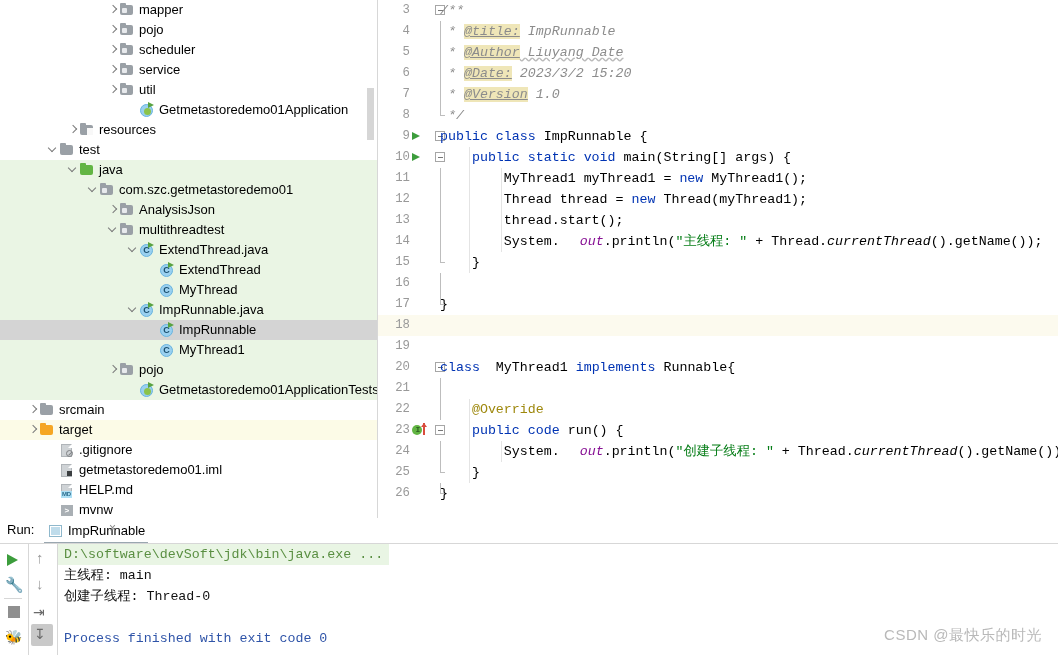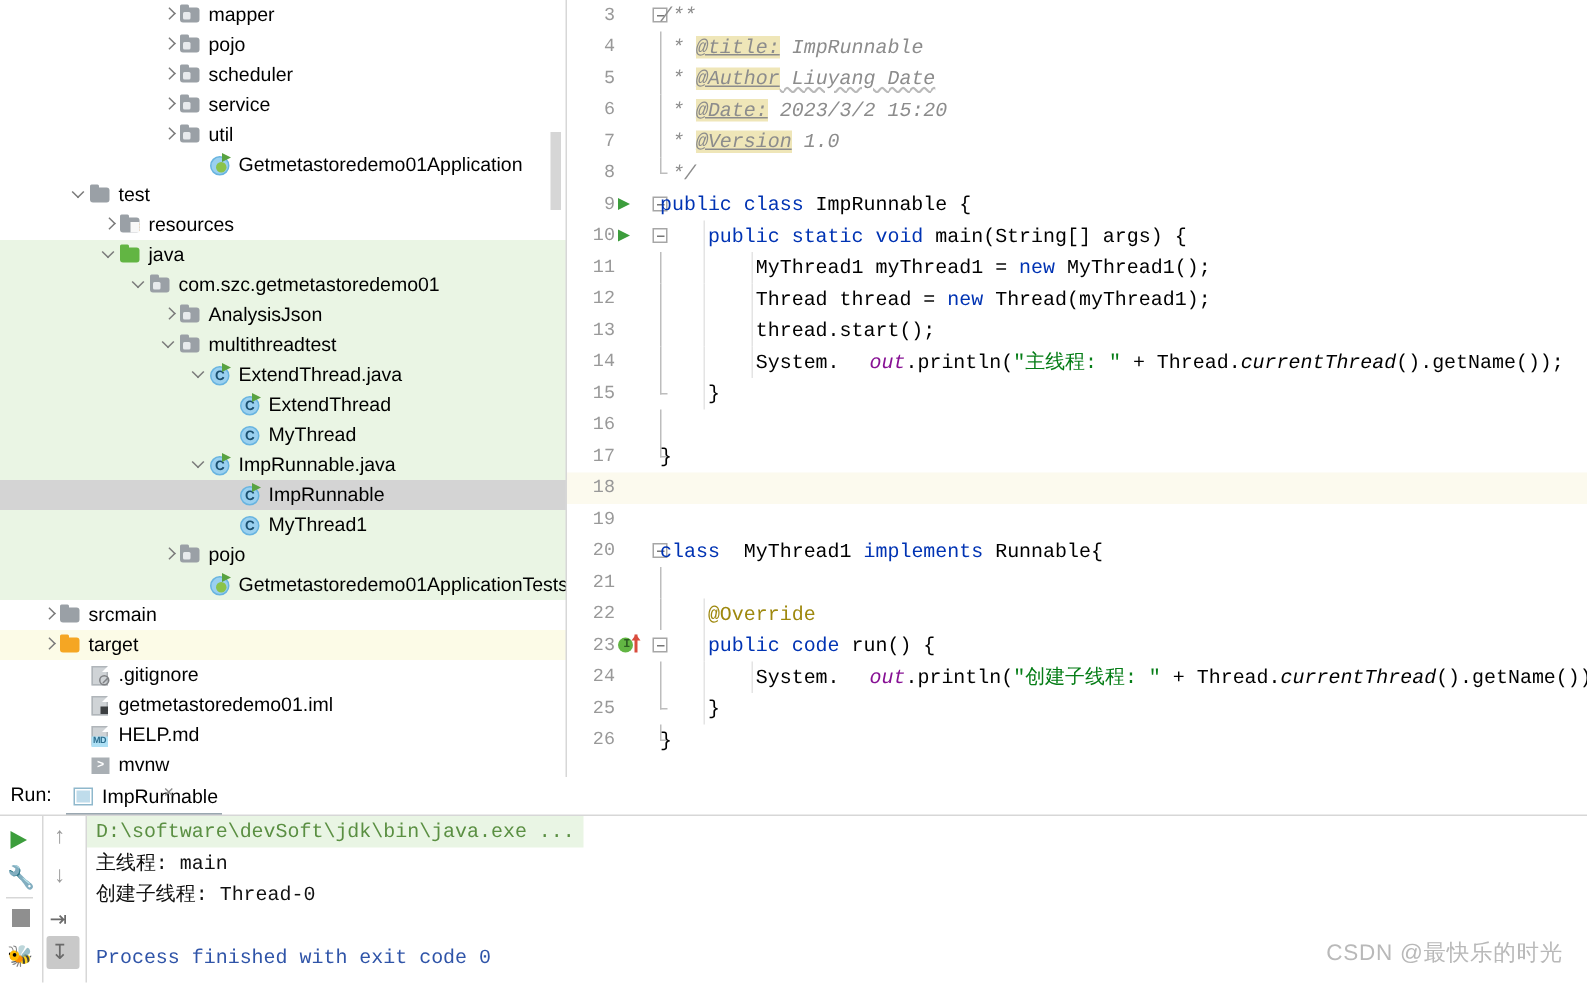--- a/index.html
+++ b/index.html
@@ -174,26 +174,26 @@
 
     <div class="tree-pane" id="tree-pane">
         <div class="tree-row"><span style="display:inline-block;width:108px"></span><span class="arrow right"></span><span class="ico"><span class="fold fold-pkg"></span></span><span class="lbl">mapper</span></div>
         <div class="tree-row"><span style="display:inline-block;width:108px"></span><span class="arrow right"></span><span class="ico"><span class="fold fold-pkg"></span></span><span class="lbl">pojo</span></div>
         <div class="tree-row"><span style="display:inline-block;width:108px"></span><span class="arrow right"></span><span class="ico"><span class="fold fold-pkg"></span></span><span class="lbl">scheduler</span></div>
         <div class="tree-row"><span style="display:inline-block;width:108px"></span><span class="arrow right"></span><span class="ico"><span class="fold fold-pkg"></span></span><span class="lbl">service</span></div>
         <div class="tree-row"><span style="display:inline-block;width:108px"></span><span class="arrow right"></span><span class="ico"><span class="fold fold-pkg"></span></span><span class="lbl">util</span></div>
         <div class="tree-row"><span style="display:inline-block;width:128px"></span><span class="arrow"></span><span class="ico"><span class="cls cls-app">
               <span class="spr"></span>
             </span><span class="runmark"></span></span><span class="lbl">Getmetastoredemo01Application</span></div>
-        <div class="tree-row"><span style="display:inline-block;width:48px"></span><span class="arrow down"></span><span class="ico"><span class="fold fold-grey"></span></span><span class="lbl">test</span></div>
         <div class="tree-row"><span style="display:inline-block;width:68px"></span><span class="arrow right"></span><span class="ico"><span class="fold fold-grey fold-res">
               <i class="ln" style="top:4px"></i>
               <i class="ln" style="top:6px"></i>
               <i class="ln" style="top:8px"></i>
             </span></span><span class="lbl">resources</span></div>
+        <div class="tree-row"><span style="display:inline-block;width:48px"></span><span class="arrow down"></span><span class="ico"><span class="fold fold-grey"></span></span><span class="lbl">test</span></div>
         <div class="tree-row srcroot"><span style="display:inline-block;width:68px"></span><span class="arrow down"></span><span class="ico"><span class="fold fold-green"></span></span><span class="lbl">java</span></div>
         <div class="tree-row srcroot"><span style="display:inline-block;width:88px"></span><span class="arrow down"></span><span class="ico"><span class="fold fold-pkg"></span></span><span class="lbl">com.szc.getmetastoredemo01</span></div>
         <div class="tree-row srcroot"><span style="display:inline-block;width:108px"></span><span class="arrow right"></span><span class="ico"><span class="fold fold-pkg"></span></span><span class="lbl">AnalysisJson</span></div>
         <div class="tree-row srcroot"><span style="display:inline-block;width:108px"></span><span class="arrow down"></span><span class="ico"><span class="fold fold-pkg"></span></span><span class="lbl">multithreadtest</span></div>
         <div class="tree-row srcroot"><span style="display:inline-block;width:128px"></span><span class="arrow down"></span><span class="ico"><span class="cls">C</span><span class="runmark"></span></span><span class="lbl">ExtendThread.java</span></div>
         <div class="tree-row srcroot"><span style="display:inline-block;width:148px"></span><span class="arrow"></span><span class="ico"><span class="cls">C</span><span class="runmark"></span></span><span class="lbl">ExtendThread</span></div>
         <div class="tree-row srcroot"><span style="display:inline-block;width:148px"></span><span class="arrow"></span><span class="ico"><span class="cls">C</span></span><span class="lbl">MyThread</span></div>
         <div class="tree-row srcroot"><span style="display:inline-block;width:128px"></span><span class="arrow down"></span><span class="ico"><span class="cls">C</span><span class="runmark"></span></span><span class="lbl">ImpRunnable.java</span></div>
         <div class="tree-row sel"><span style="display:inline-block;width:148px"></span><span class="arrow"></span><span class="ico"><span class="cls">C</span><span class="runmark"></span></span><span class="lbl">ImpRunnable</span></div>
         <div class="tree-row srcroot"><span style="display:inline-block;width:148px"></span><span class="arrow"></span><span class="ico"><span class="cls">C</span></span><span class="lbl">MyThread1</span></div>

